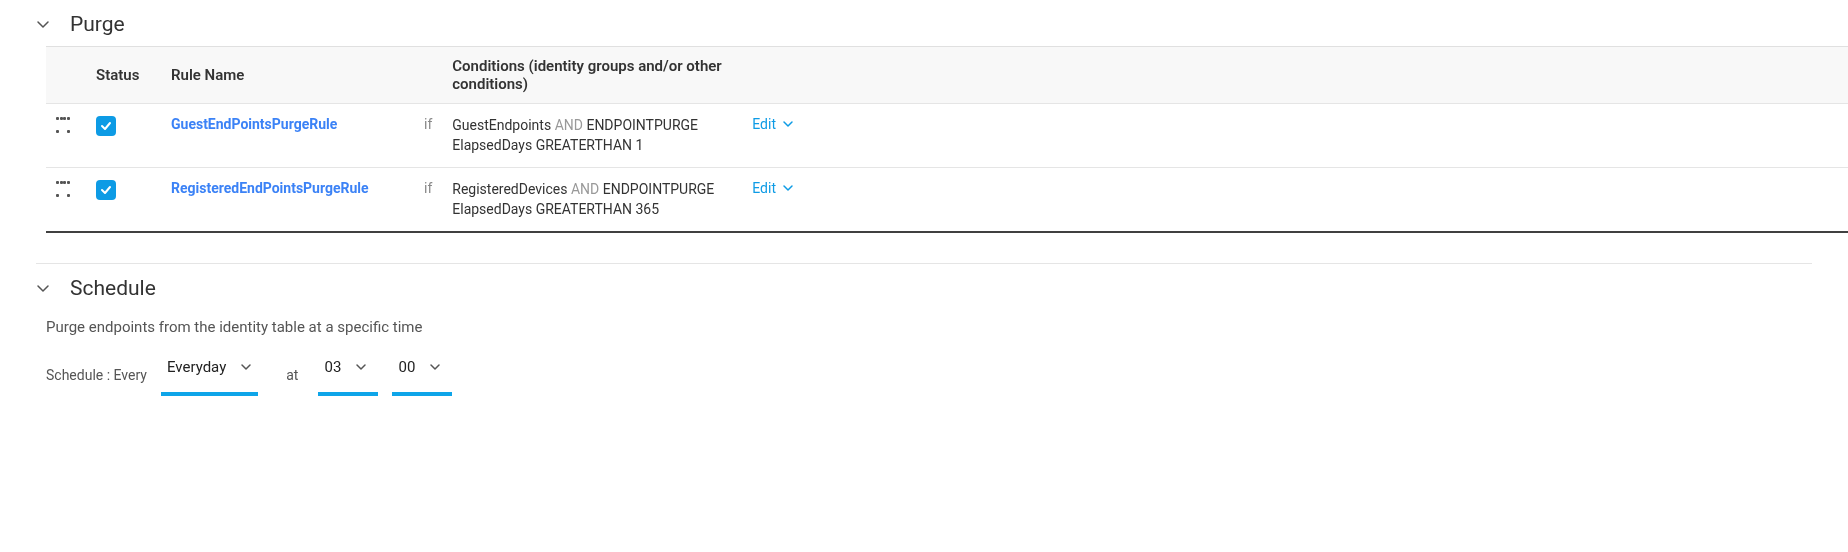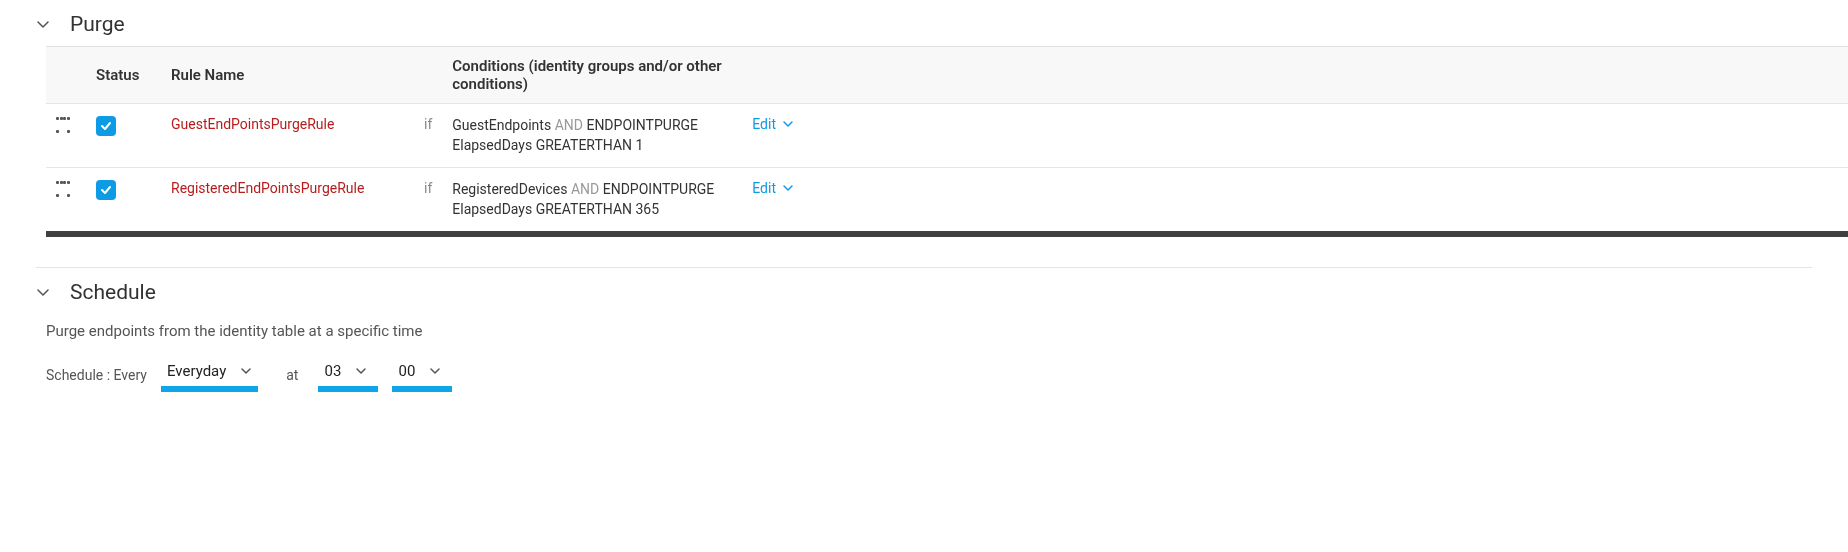--- a/index.html
+++ b/index.html
@@ -52,42 +52,42 @@
 .col-if { width: 30px; text-align: right; color:#888;}
 .col-cond { width: 300px; }
 .col-edit { width: auto; }
 .rule-row td {
   border-top: 1px solid #e5e5e5;
   padding: 12px 10px;
   vertical-align: top;
   font-size: 14px;
 }
 .rule-row:last-child td {
-  border-bottom: 6px solid #404040;
+  border-bottom: 2px solid #404040;
 }
 .drag-handle {
   display: inline-flex;
   width: 14px; height: 16px;
   flex-wrap: wrap;
   align-content: space-between;
   justify-content: space-between;
   vertical-align: middle;
 }
 .drag-handle span {
   width: 3px; height: 3px; background:#555; border-radius: 1px;
 }
 .checkbox {
   width: 20px; height: 20px; border-radius: 4px;
   background: #0d9be5;
   display: inline-flex; align-items: center; justify-content: center;
   color: #fff;
   vertical-align: middle;
 }
 .checkbox svg { display:block; }
-.rule-name { color: #b91c1c; font-weight: 400; }
+.rule-name { color: #3b82f6; font-weight: 700; }
 .if-label { color: #888; font-size: 14px; padding-left: 23px; }
 .cond-line { line-height: 1.4; color:#333; font-size:14px; }
 .op { color: #999; }
 .edit-link {
   color: #0d9be5; font-weight: 400; display: inline-flex;
   align-items: center; gap: 6px; cursor: pointer;
 }
 .edit-link .small-chevron svg path { stroke: #0d9be5; }
 
 .divider {
@@ -106,22 +106,22 @@
   align-items: center;
   padding: 18px 46px;
   gap: 14px;
   font-size: 14px;
   color: #333;
 }
 .sched-prefix { color: #555; }
 .dropdown {
   display: inline-flex; align-items: center;
   gap: 14px;
-  padding: 4px 6px 6px 6px;
-  border-bottom: 6px solid #0ea5e9;
+  padding: 4px 6px 16px 6px;
+  border-bottom: 4px solid #0ea5e9;
   min-width: 60px;
   cursor: pointer;
   font-size: 15px;
   color:#222;
 }
 .small-chevron { width: 12px; height: 12px; display:inline-flex; }
 .at-label { color:#555; margin: 0 6px 0 14px; }
 </style>
 </head>
 <body>

